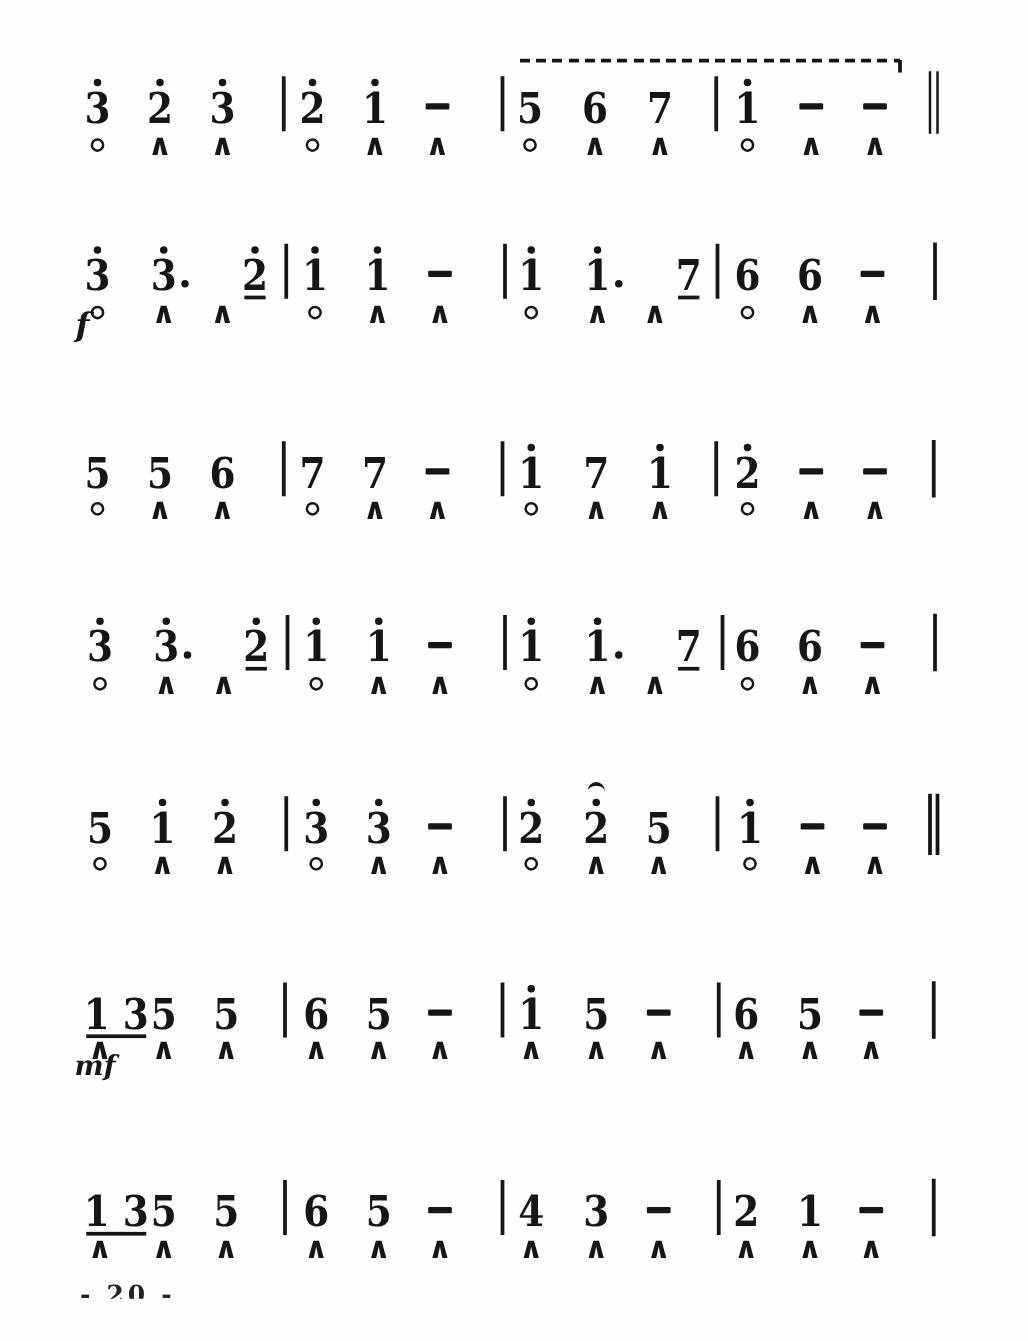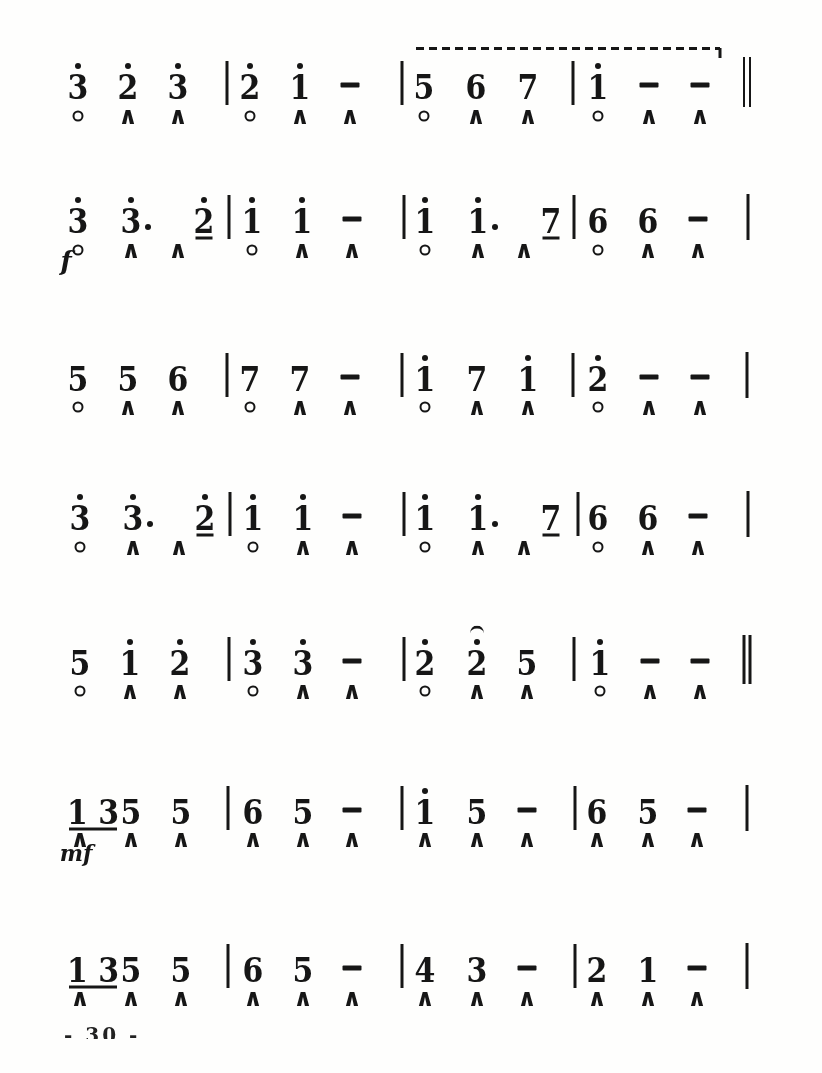--- a/index.html
+++ b/index.html
@@ -38,21 +38,21 @@
   .pagenum-clip { position: absolute; left: 64px; top: 1026px; width: 84px; height: 13px;
             overflow: hidden; }
   .pagenum-clip span { display: block; font: 700 20px "DejaVu Serif", serif;
             letter-spacing: 3px; color: #222; line-height: 20px; margin-top: -1px; }
 </style>
 </head>
 <body>
 
 <div id="sheet">
   <div class="pagenum-clip">
-    <span>- 30 -</span>
+    <span>- 20 -</span>
   </div>
 <div class="abs bar" style="left: 227px; top: 61px; height: 44px;"></div>
     <div class="abs bar" style="left: 402px; top: 61px; height: 44px;"></div>
     <div class="abs bar" style="left: 573px; top: 61px; height: 44px;"></div>
     <div class="abs bar" style="left: 744px; top: 57px; height: 50px; width: 2px;"></div>
     <div class="abs bar" style="left: 750px; top: 57px; height: 50px; width: 2px;"></div>
     <div class="abs dashline" style="left: 416px; top: 47px; width: 304px;"></div>
     <div class="abs tick" style="left: 720px; top: 48px; height: 10px;"></div>
     <div class="abs digit" style="left: 78px; top: 87px;">3</div>
     <div class="abs odot center" style="left: 78px; top: 66px;"></div>

